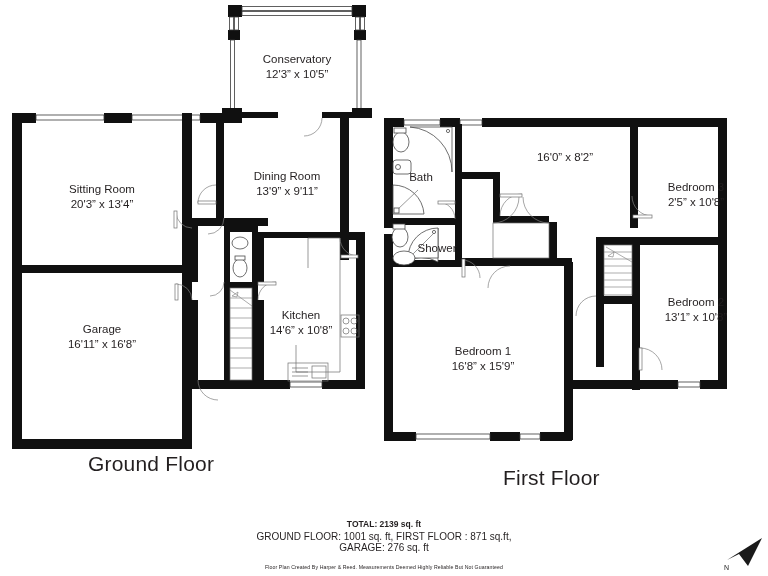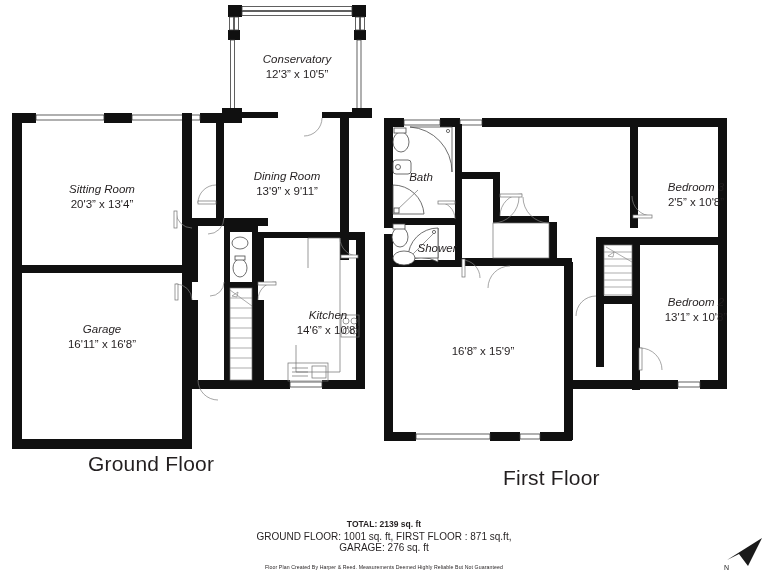--- a/index.html
+++ b/index.html
@@ -24,21 +24,20 @@
   svg#floorplan {
     position: absolute;
     left: 0; top: 0;
     width: 768px;
     height: 576px;
     display: block;
   }
   .room-name {
     font-size: 11.5px;
     font-weight: 400;
-    font-style: italic;
   }
   .room-dims {
     font-size: 11.5px;
     font-weight: 400;
   }
   .room-label-box {
     position: absolute;
     text-align: center;
     white-space: nowrap;
     line-height: 1.28;
@@ -373,47 +372,49 @@
   <div class="room-label-box" style="left:227px; top:169px; width:120px;">
     <div class="room-name">Dining Room</div>
     <div class="room-dims">13'9” x 9'11”</div>
   </div>
 
   <div class="room-label-box" style="left:27px; top:322px; width:150px;">
     <div class="room-name">Garage</div>
     <div class="room-dims">16'11” x 16'8”</div>
   </div>
 
-  <div class="room-label-box" style="left:253px; top:308px; width:96px;padding-left:27px;">
+  <div class="room-label-box" style="left:253px; top:308px; width:96px;">
     <div class="room-name">Kitchen</div>
     <div class="room-dims">14'6” x 10'8”</div>
   </div>
 
   <div class="room-label-box" style="left:390px; top:170px; width:62px;">
     <div class="room-name">Bath</div>
   </div>
 
   <div class="room-label-box" style="left:402px; top:241px; width:70px;">
     <div class="room-name">Shower</div>
   </div>
 
   <div class="room-label-box" style="left:500px; top:150px; width:130px;">
+    <div class="room-dims">16'0” x 8'2”</div>
   </div>
 
   <div class="room-label-box" style="left:641px; top:165px; width:110px;margin-top:15px;">
     <div class="room-name">Bedroom 3</div>
     <div class="room-dims">2'5” x 10'8”</div>
   </div>
 
   <div class="room-label-box" style="left:641px; top:295px; width:110px;">
     <div class="room-name">Bedroom 2</div>
     <div class="room-dims">13'1” x 10'8”</div>
   </div>
 
   <div class="room-label-box" style="left:413px; top:344px; width:140px;">
+    <div class="room-name">Bedroom 1</div>
     <div class="room-dims">16'8” x 15'9”</div>
   </div>
 
   <div class="floor-title" style="left:503px; top:466px;">First Floor</div>
   <div class="floor-title" style="left:88px; top:452px;">Ground Floor</div>
 
   <div class="footer footer-total" style="top:519px;">TOTAL: 2139 sq. ft</div>
   <div class="footer footer-line" style="top:530px;">GROUND FLOOR: 1001  sq. ft, FIRST FLOOR : 871  sq.ft,</div>
   <div class="footer footer-line" style="top:541px;">GARAGE: 276 sq. ft</div>
   <div class="footer footer-disclaimer" style="top:564px;">Floor Plan Created By Harper &amp; Reed. Measurements Deemed Highly Reliable But Not Guaranteed</div>

